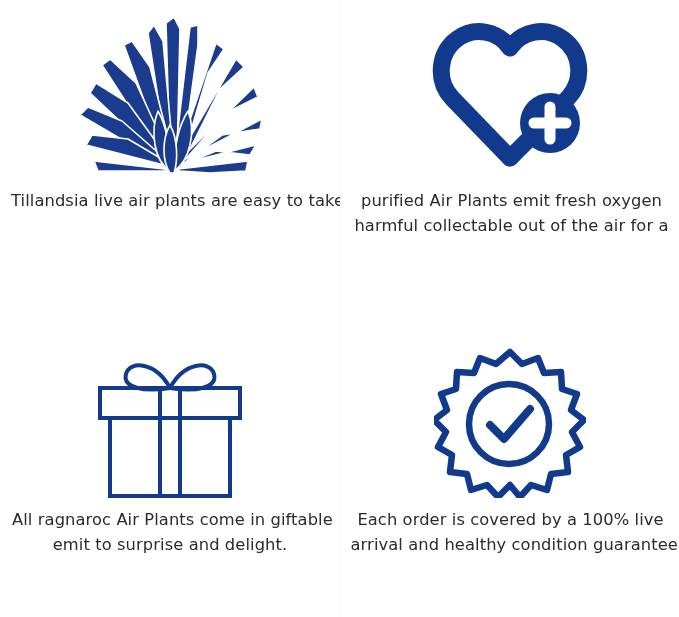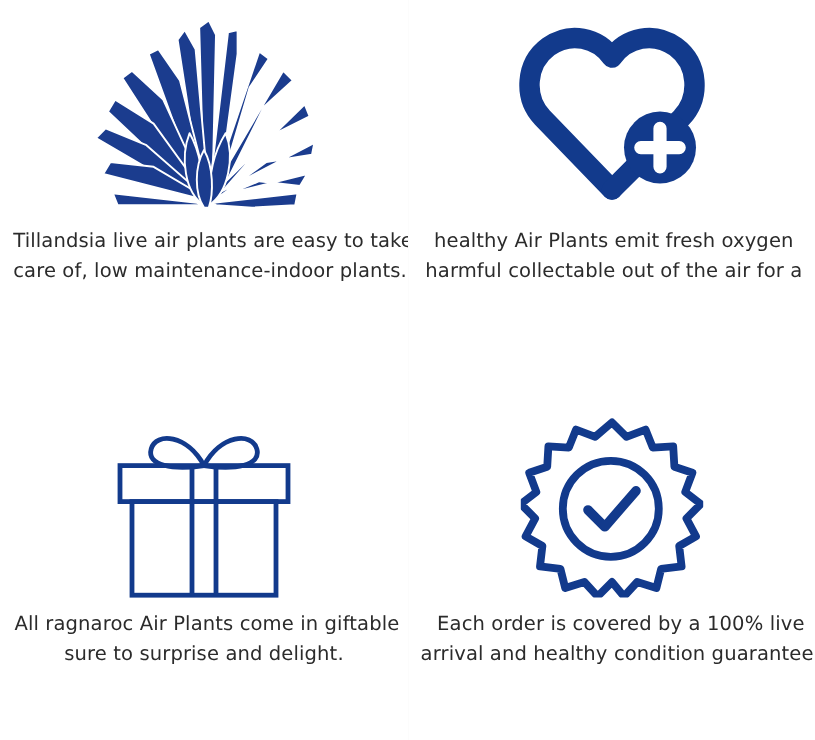--- a/index.html
+++ b/index.html
@@ -60,21 +60,21 @@
     line-height: 25px;
     letter-spacing: 0.1px;
     color: #2b2b2b;
     font-weight: 400;
   }
 
   
   .cell-q1 .feature-text { width: 330px; padding: 0 4px 0 6px; box-sizing: border-box; margin-top: 2px; }
   .cell-q2 .feature-text { width: 330px; padding: 0 2px 0 6px; box-sizing: border-box; margin-top: 2px; }
   .cell-q3 .feature-text { width: 332px; padding: 0 8px 0 8px; box-sizing: border-box; margin-top: 2px; }
-  .cell-q4 .feature-text { width: 330px; padding: 0 4px 0 6px; box-sizing: border-box; margin-top: 2px; text-align: right; }
+  .cell-q4 .feature-text { width: 330px; padding: 0 4px 0 6px; box-sizing: border-box; margin-top: 2px; }
 
   .feature-text .line { display: block; white-space: nowrap; }
 
   svg { display: block; }
 </style>
 </head>
 <body>
 
 <div id="feature-grid">
 
@@ -105,39 +105,38 @@
 
             <path d="M100 160 C84 150 80 120 88 100 C96 114 100 134 100 160 Z"></path>
             <path d="M104 160 C120 150 126 120 118 100 C108 116 104 134 104 160 Z"></path>
             <path d="M100 162 C92 150 92 128 100 114 C108 128 108 150 104 162 Z"></path>
           </g>
         </svg>
       </span>
     </div>
     <div class="feature-text">
       <span class="line">Tillandsia live air plants are easy to take</span>
-      <span class="line">care of, low maintenance-indoor plants.</span>
     </div>
   </div>
 
   <div class="feature-cell cell-r1 cell-q2 col-right">
     <div class="icon-wrap">
       <span>
         <svg width="156" height="152" viewBox="0 0 156 152" aria-hidden="true">
 
           <path d="M78 139 L20 79 C4 62 6 34 25 20 C43 7 66 12 78 29 C90 12 113 7 131 20 C150 34 152 62 136 79 L128 87" fill="none" stroke="#123A8C" stroke-width="17" stroke-linecap="round" stroke-linejoin="round"></path>
           <path d="M78 139 L100 117" fill="none" stroke="#123A8C" stroke-width="17" stroke-linecap="round"></path>
 
           <circle cx="118" cy="104" r="30" fill="#123A8C"></circle>
           <path d="M118 88 L118 120 M102 104 L134 104" stroke="#ffffff" stroke-width="11" stroke-linecap="round"></path>
         </svg>
       </span>
     </div>
     <div class="feature-text">
-      <span class="line">healthy Air Plants emit fresh oxygen</span>
+      <span class="line">purified Air Plants emit fresh oxygen</span>
       <span class="line">harmful collectable out of the air for a</span>
     </div>
   </div>
 
   <div class="feature-cell cell-r2 cell-q3 col-left">
     <div class="icon-wrap">
       <span>
         <svg width="176" height="156" viewBox="0 0 176 156" aria-hidden="true">
           <g fill="none" stroke="#123A8C" stroke-width="4" stroke-linejoin="miter" stroke-linecap="butt">
 
@@ -152,21 +151,21 @@
             <line x1="98" y1="44" x2="98" y2="74"></line>
 
             <line x1="78" y1="74" x2="78" y2="152"></line>
             <line x1="98" y1="74" x2="98" y2="152"></line>
           </g>
         </svg>
       </span>
     </div>
     <div class="feature-text">
       <span class="line">All ragnaroc Air Plants come in giftable</span>
-      <span class="line">sure to surprise and delight.</span>
+      <span class="line">emit to surprise and delight.</span>
     </div>
   </div>
 
   <div class="feature-cell cell-r2 cell-q4 col-right">
     <div class="icon-wrap">
       <span>
         <svg width="152" height="152" viewBox="0 0 152 152" aria-hidden="true">
 
           <path d="M76 6
                    L88 18 L104 12 L110 27 L127 26 L128 43 L143 48 L137 64 L150 74 L138 86

